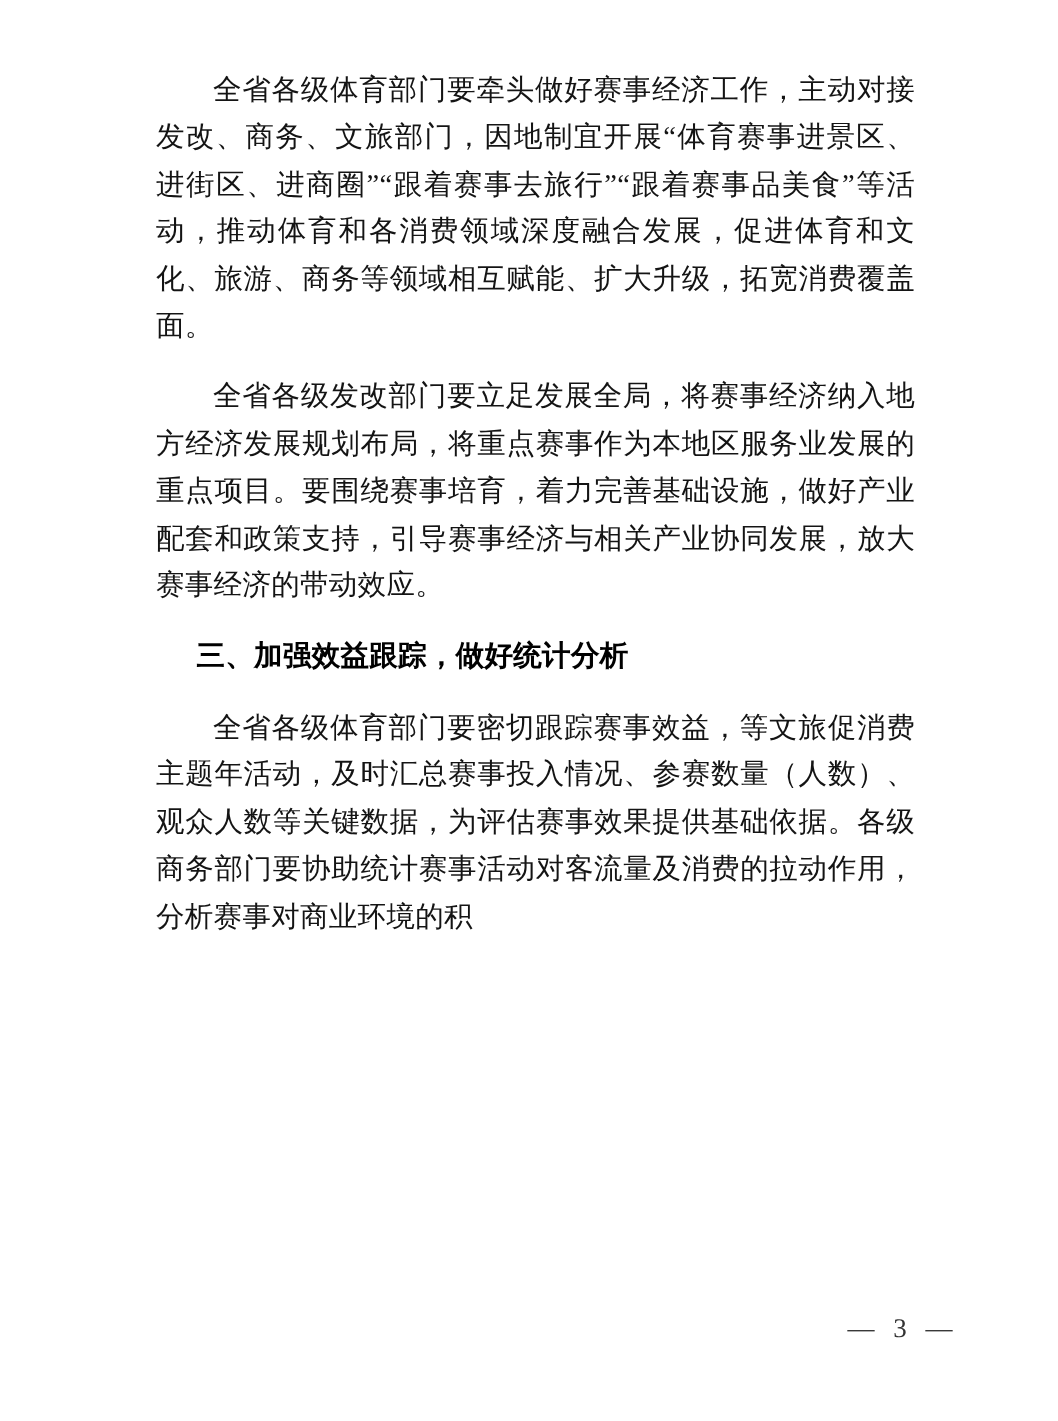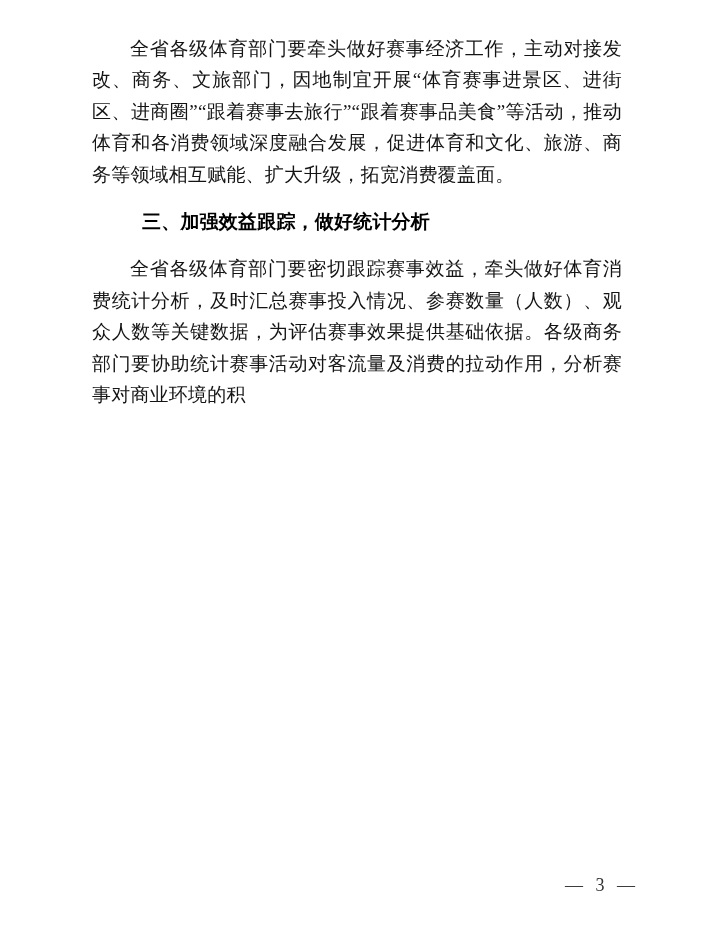--- a/index.html
+++ b/index.html
@@ -15,32 +15,32 @@
     overflow: hidden;
     font-family: "Liberation Serif", "DejaVu Serif", serif;
   }
   .content {
     position: absolute;
     left: 88px;
     top: 29px;
     width: 538px;
   }
   .para {
-    margin: 4px;
+    margin: 16px;
     font-size: 19px;
     line-height: 31.4px;
     color: #141414;
     text-align: justify;
     text-justify: inter-character;
     text-indent: 2em;
     letter-spacing: 0.2px;
     word-break: break-all;
   }
   .heading {
-    margin: 16px;
+    margin: 5px;
     font-size: 19px;
     line-height: 31.4px;
     color: #000000;
     font-weight: bold;
     font-family: "Liberation Sans", "DejaVu Sans", sans-serif;
     text-indent: 2em;
     letter-spacing: 0.2px;
   }
   .page-number {
     position: absolute;
@@ -52,17 +52,18 @@
     font-family: "Liberation Serif", "DejaVu Serif", serif;
     letter-spacing: 4px;
   }
 </style>
 </head>
 <body>
 
 <div class="page">
   <div class="content">
     <p class="para">全省各级体育部门要牵头做好赛事经济工作，主动对接发改、商务、文旅部门，因地制宜开展“体育赛事进景区、进街区、进商圈”“跟着赛事去旅行”“跟着赛事品美食”等活动，推动体育和各消费领域深度融合发展，促进体育和文化、旅游、商务等领域相互赋能、扩大升级，拓宽消费覆盖面。</p>
+    <p class="para">全省各级发改部门要立足发展全局，将赛事经济纳入地方经济发展规划布局，将重点赛事作为本地区服务业发展的重点项目。要围绕赛事培育，着力完善基础设施，做好产业配套和政策支持，引导赛事经济与相关产业协同发展，放大赛事经济的带动效应。</p>
     <p class="heading">三、加强效益跟踪，做好统计分析</p>
-    <p class="para">全省各级体育部门要密切跟踪赛事效益，牵头做好体育消费统计分析，及时汇总赛事投入情况、参赛数量（人数）、观众人数等关键数据，为评估赛事效果提供基础依据。各级商务部门要协助统计赛事活动对客流量及消费的拉动作用，分析赛事对商业环境的积</p>
+    <p class="para">全省各级体育部门要密切跟踪赛事效益，等文旅促消费主题年活动，及时汇总赛事投入情况、参赛数量（人数）、观众人数等关键数据，为评估赛事效果提供基础依据。各级商务部门要协助统计赛事活动对客流量及消费的拉动作用，分析赛事对商业环境的积</p>
   </div>
   <div class="page-number">— 3 —</div>
 </div>
 
 </body></html>

